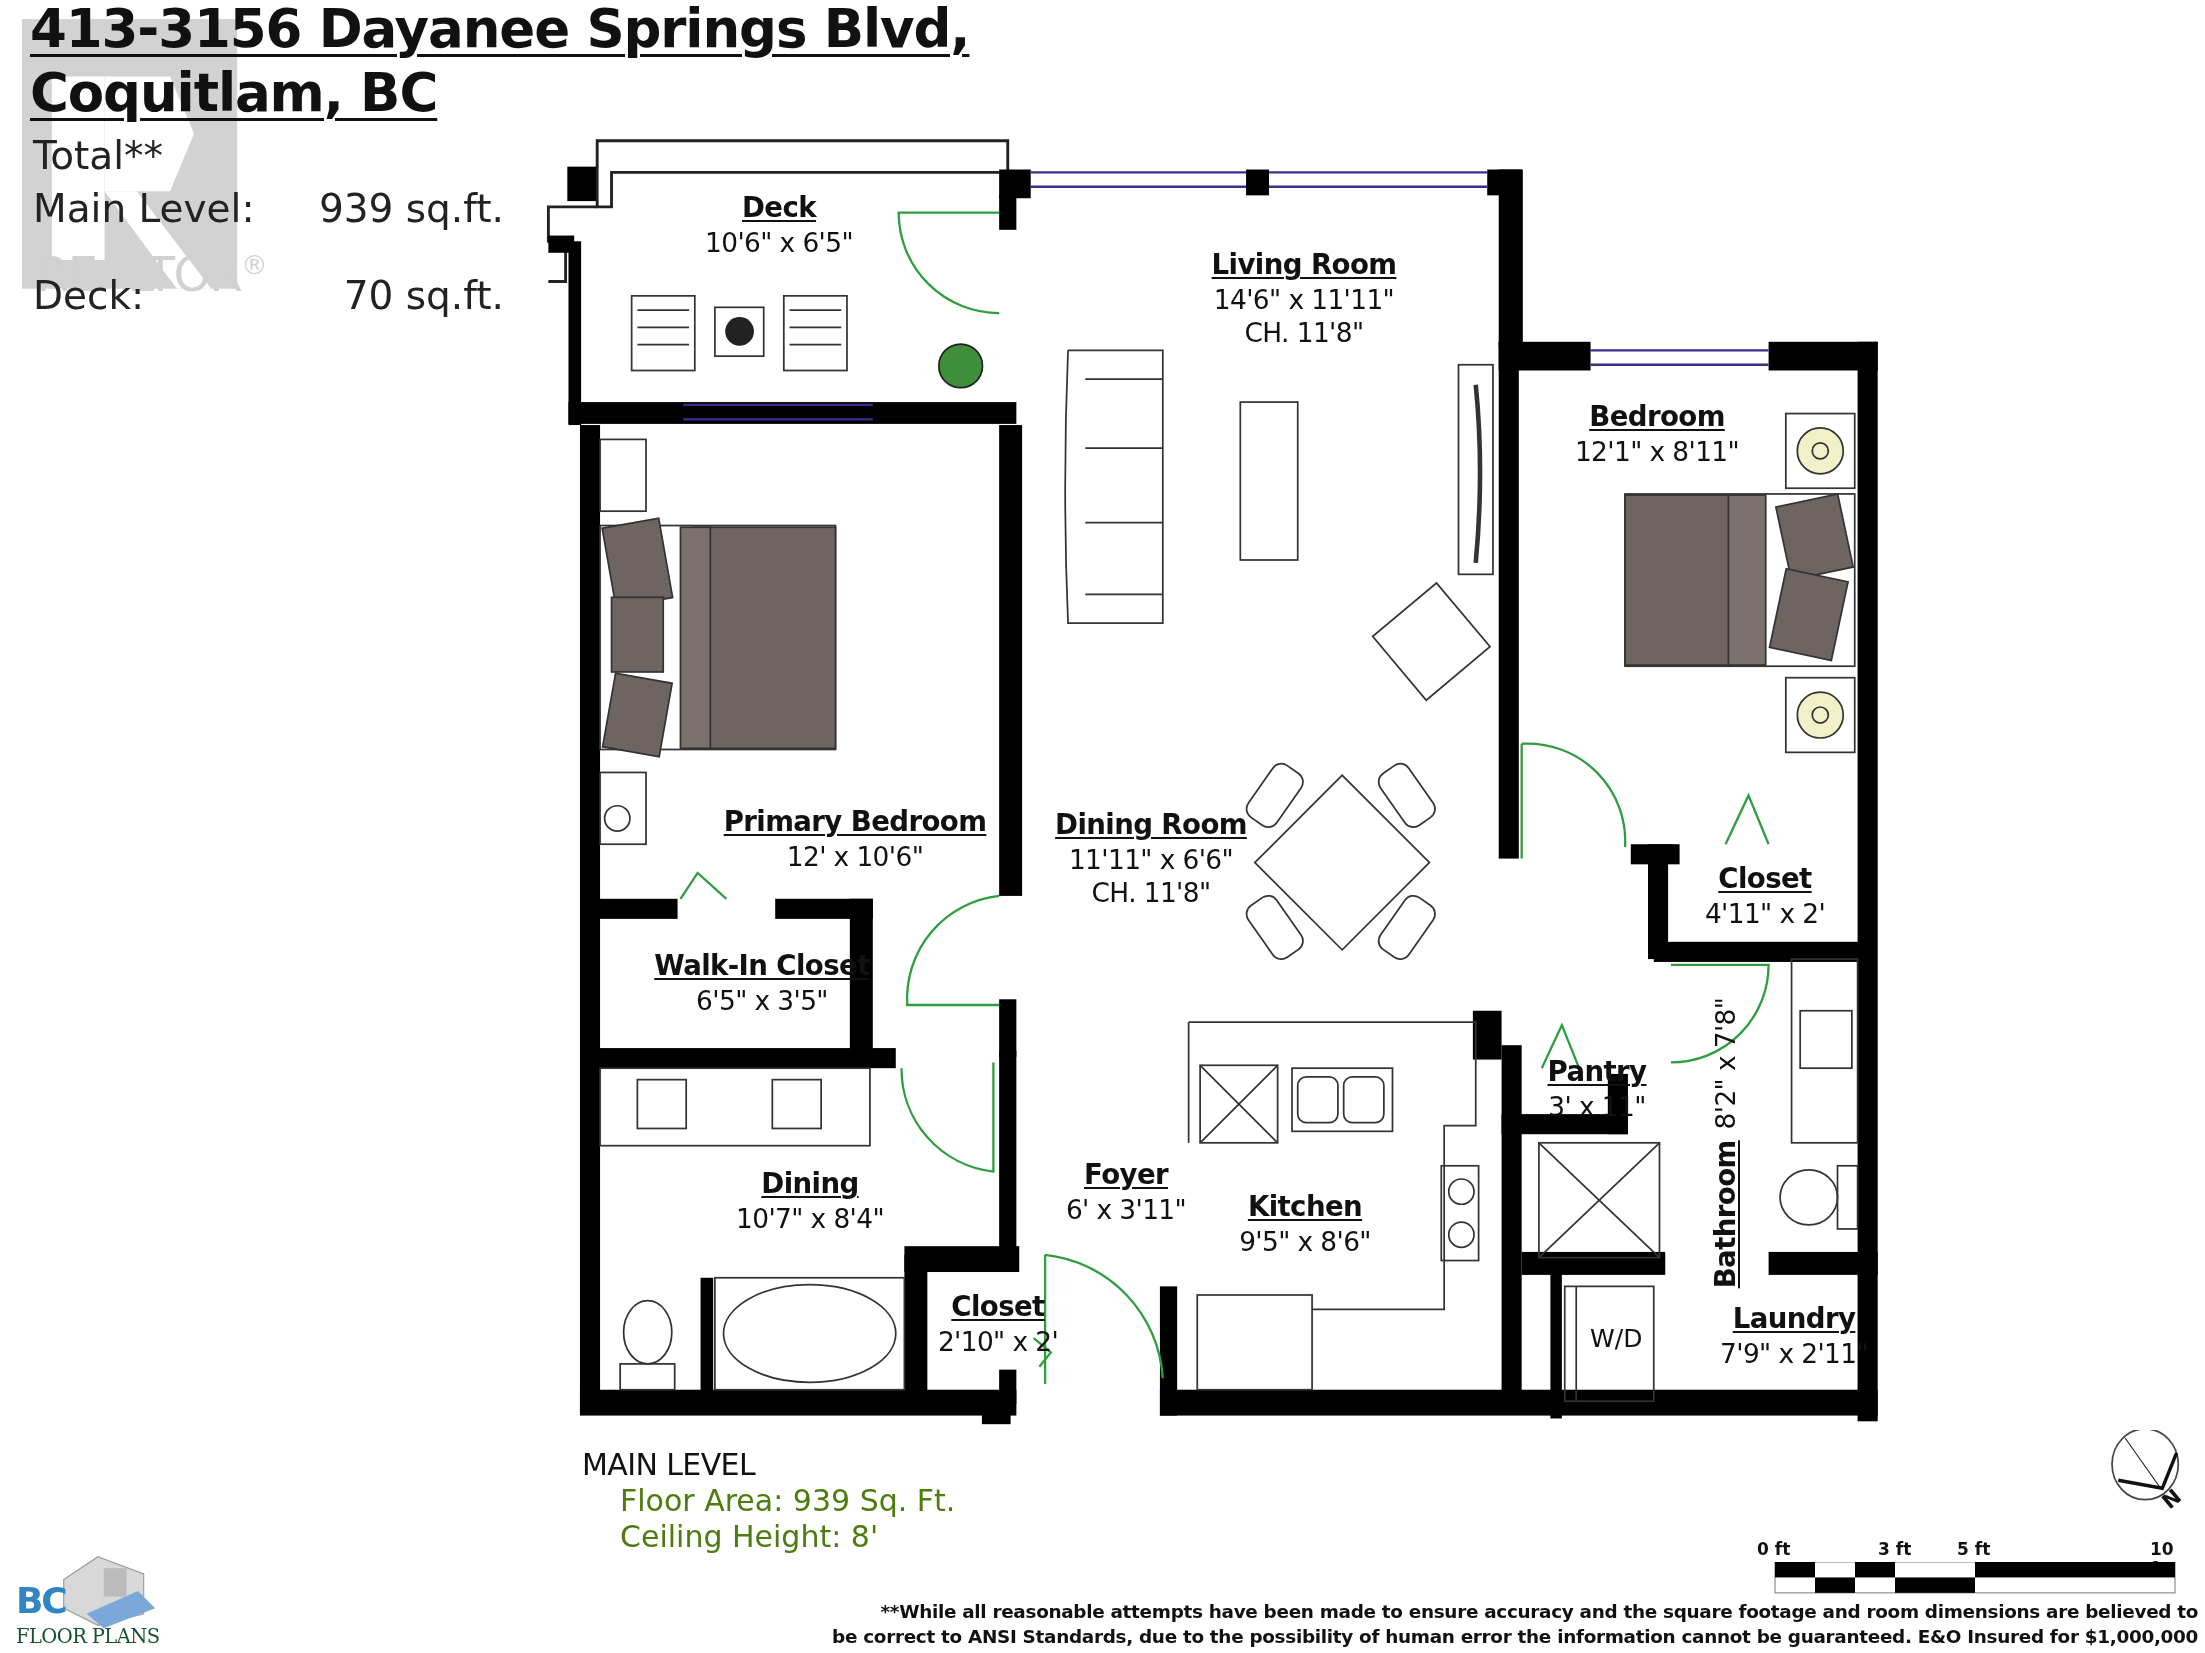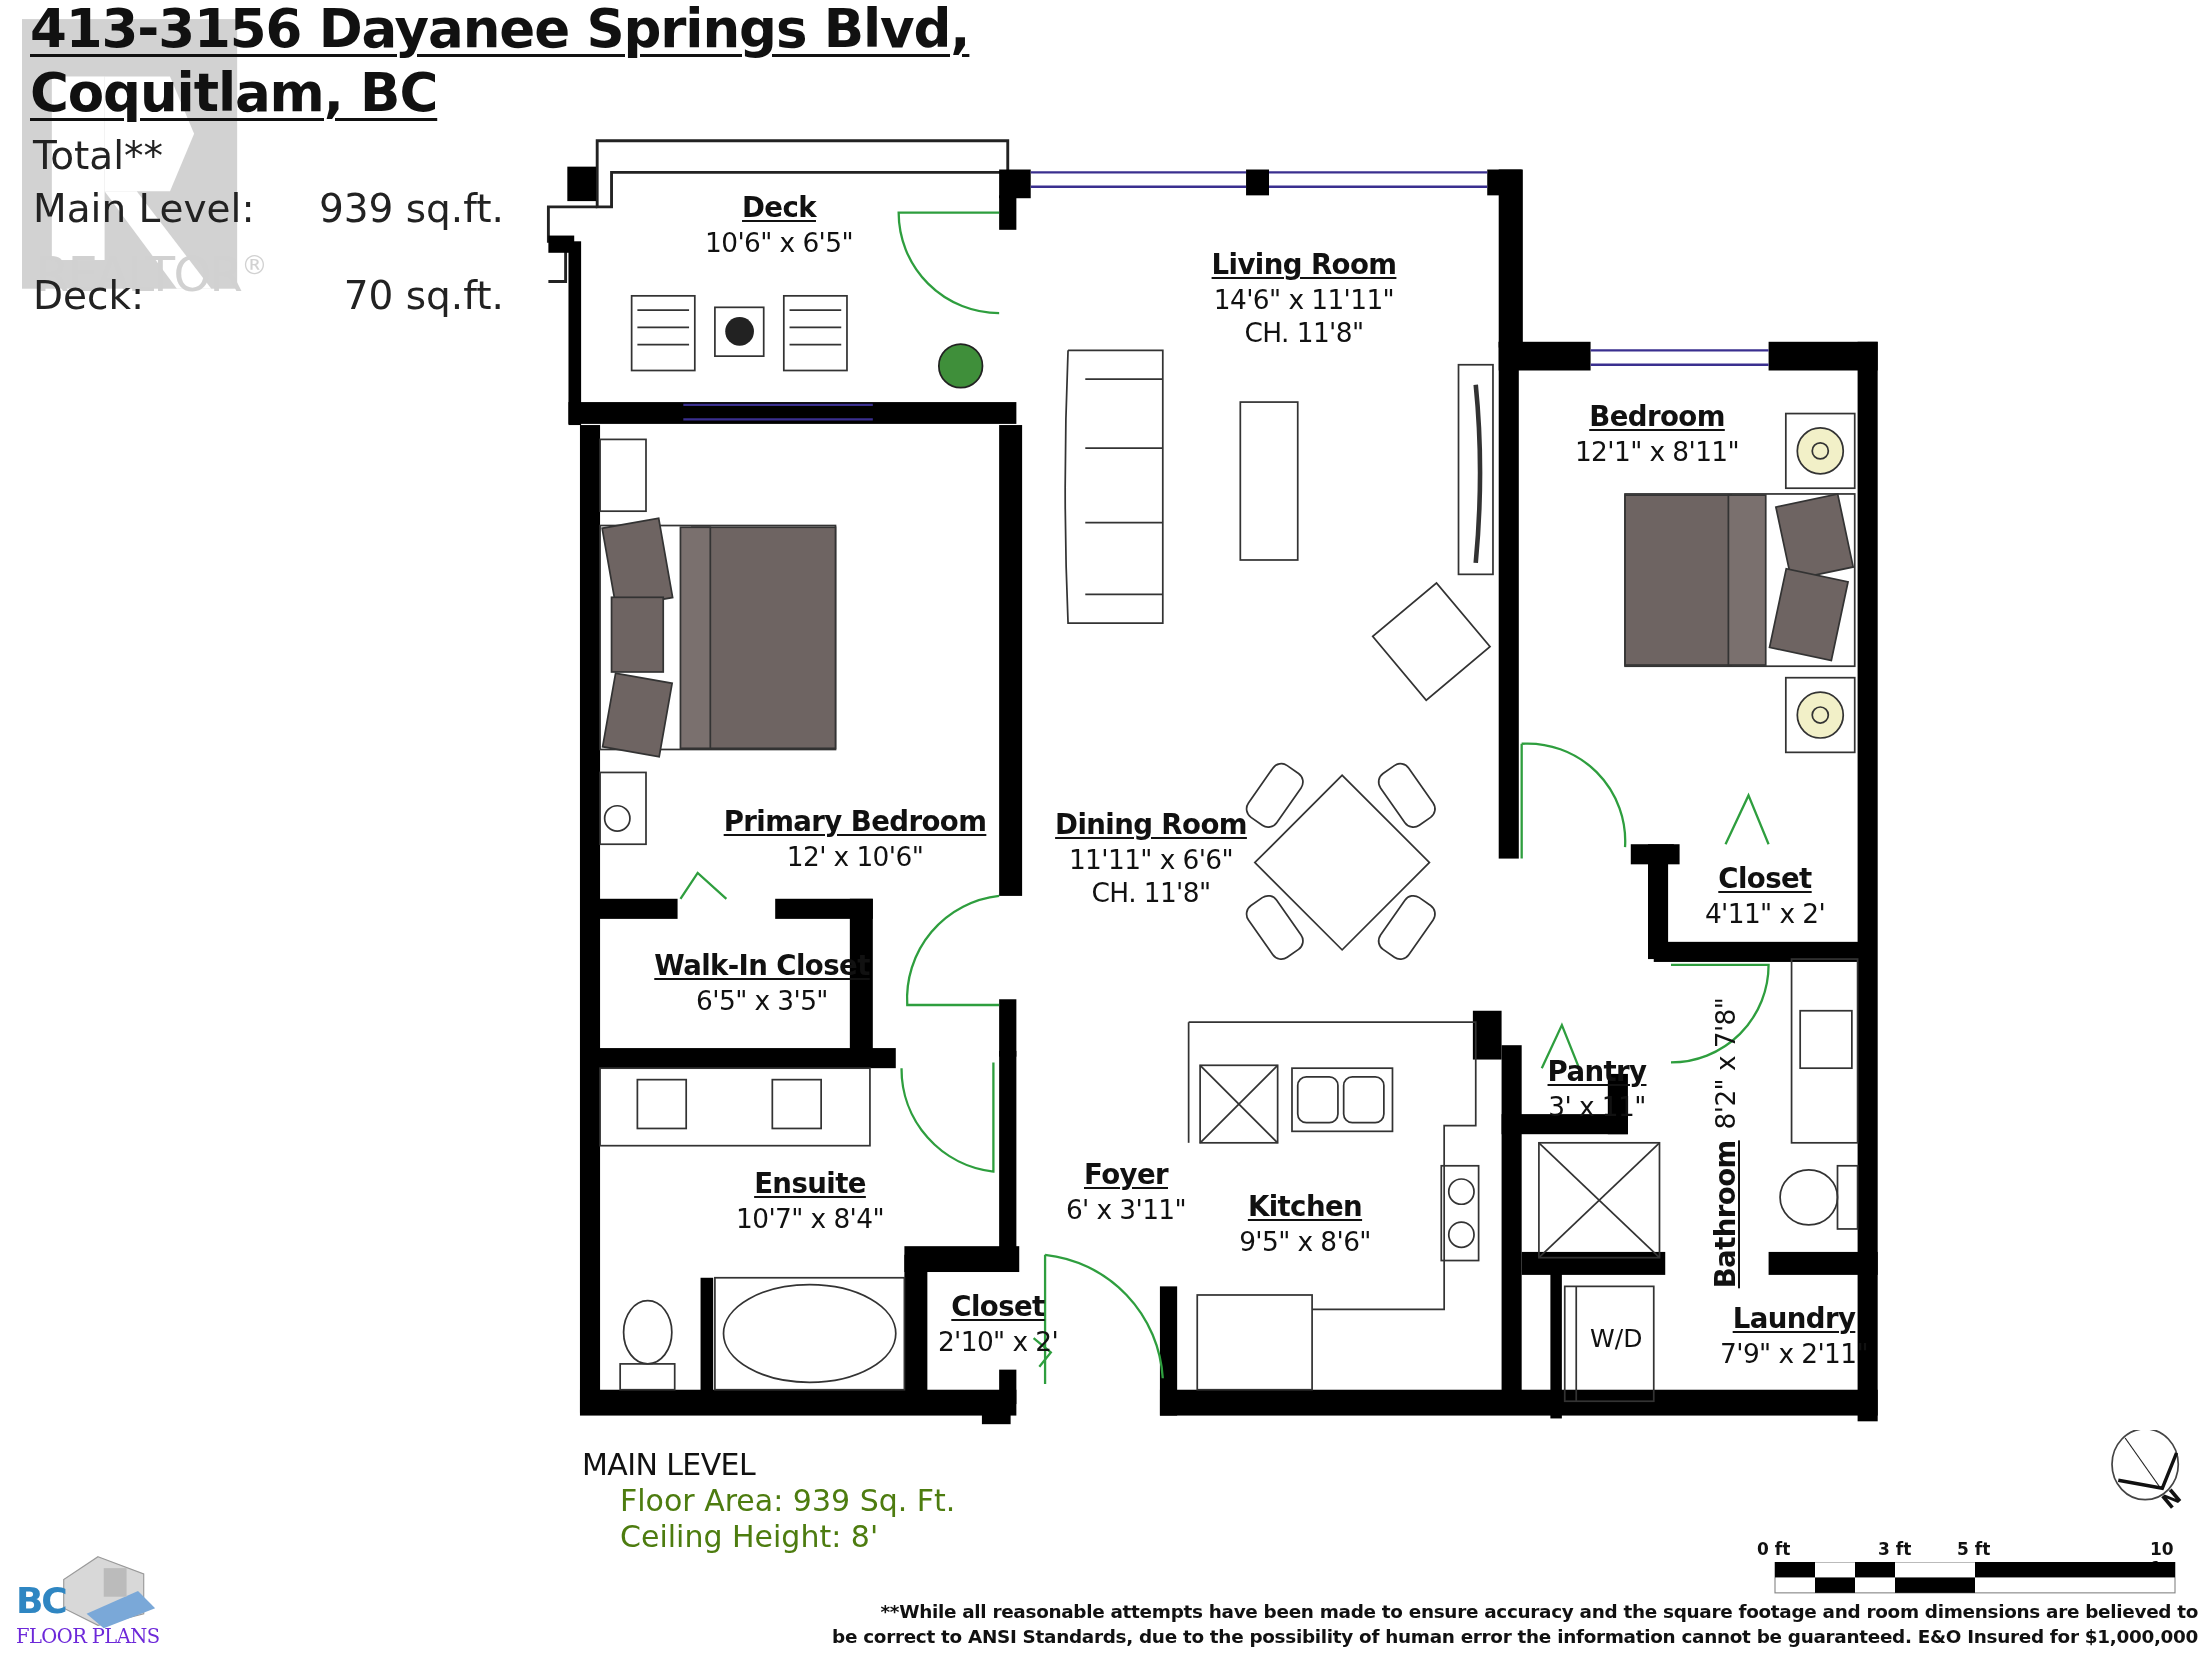--- a/index.html
+++ b/index.html
@@ -12,21 +12,21 @@
   .areas .val{width:207px;text-align:right;}
   .watermark{opacity:.38;}
   .room{position:absolute;text-align:center;transform:translateX(-50%);white-space:nowrap;}
   .room .name{font-family:"DejaVu Sans",sans-serif;font-weight:bold;font-size:27.6px;letter-spacing:-0.6px;text-decoration:underline;text-decoration-thickness:1.7px;text-underline-offset:3.4px;display:block;line-height:36px;}
   .room .dim{font-family:"DejaVu Sans",sans-serif;font-size:26.4px;display:block;line-height:33px;letter-spacing:-0.6px;}
   .level{font-family:"DejaVu Sans",sans-serif;}
   .level .h{font-weight:normal;font-size:30px;line-height:36px;letter-spacing:-0.6px;}
   .level .l{font-size:30px;line-height:36px;color:#4d7c0f;margin-left:38px;}
   .disclaimer{font-family:"DejaVu Sans",sans-serif;font-weight:bold;font-size:18.4px;line-height:25px;text-align:right;letter-spacing:-0.3px;white-space:nowrap;}
   .scale-lbl{font-family:"DejaVu Sans",sans-serif;font-weight:bold;font-size:17px;}
-  .logo-txt{font-family:"DejaVu Serif",serif;font-size:19.5px;letter-spacing:-0.6px;color:#6d28d9;}
+  .logo-txt{font-family:"DejaVu Serif",serif;font-size:19.5px;letter-spacing:-0.6px;color:#14532d;}
 </style>
 </head>
 <body>
 
 <div class="abs watermark" style="left:22px;top:19px;width:218px;height:368px;">
   <svg width="218" height="287" viewBox="0 0 380 500">
     <rect x="0" y="0" width="375" height="470" fill="#8a8a8a"></rect>
     <rect x="52" y="100" width="92" height="320" fill="#fff"></rect>
     <polygon points="144,100 258,100 300,200 258,300 144,300" fill="#fff"></polygon>
     <polygon points="198,300 258,300 340,470 280,470" fill="#fff" opacity="0.0"></polygon>
@@ -249,21 +249,21 @@
 </div>
 <div class="room" style="left:762px;top:948px;">
   <span class="name">Walk-In Closet</span>
   <span class="dim">6'5" x 3'5"</span>
 </div>
 <div class="room" style="left:1597px;top:1054px;">
   <span class="name">Pantry</span>
   <span class="dim">3' x 11"</span>
 </div>
 <div class="room" style="left:810px;top:1166px;">
-  <span class="name">Ensuite</span>
+  <span class="name">Dining</span>
   <span class="dim">10'7" x 8'4"</span>
 </div>
 <div class="room" style="left:1126px;top:1157px;">
   <span class="name">Foyer</span>
   <span class="dim">6' x 3'11"</span>
 </div>
 <div class="room" style="left:1305px;top:1189px;">
   <span class="name">Kitchen</span>
   <span class="dim">9'5" x 8'6"</span>
 </div>

